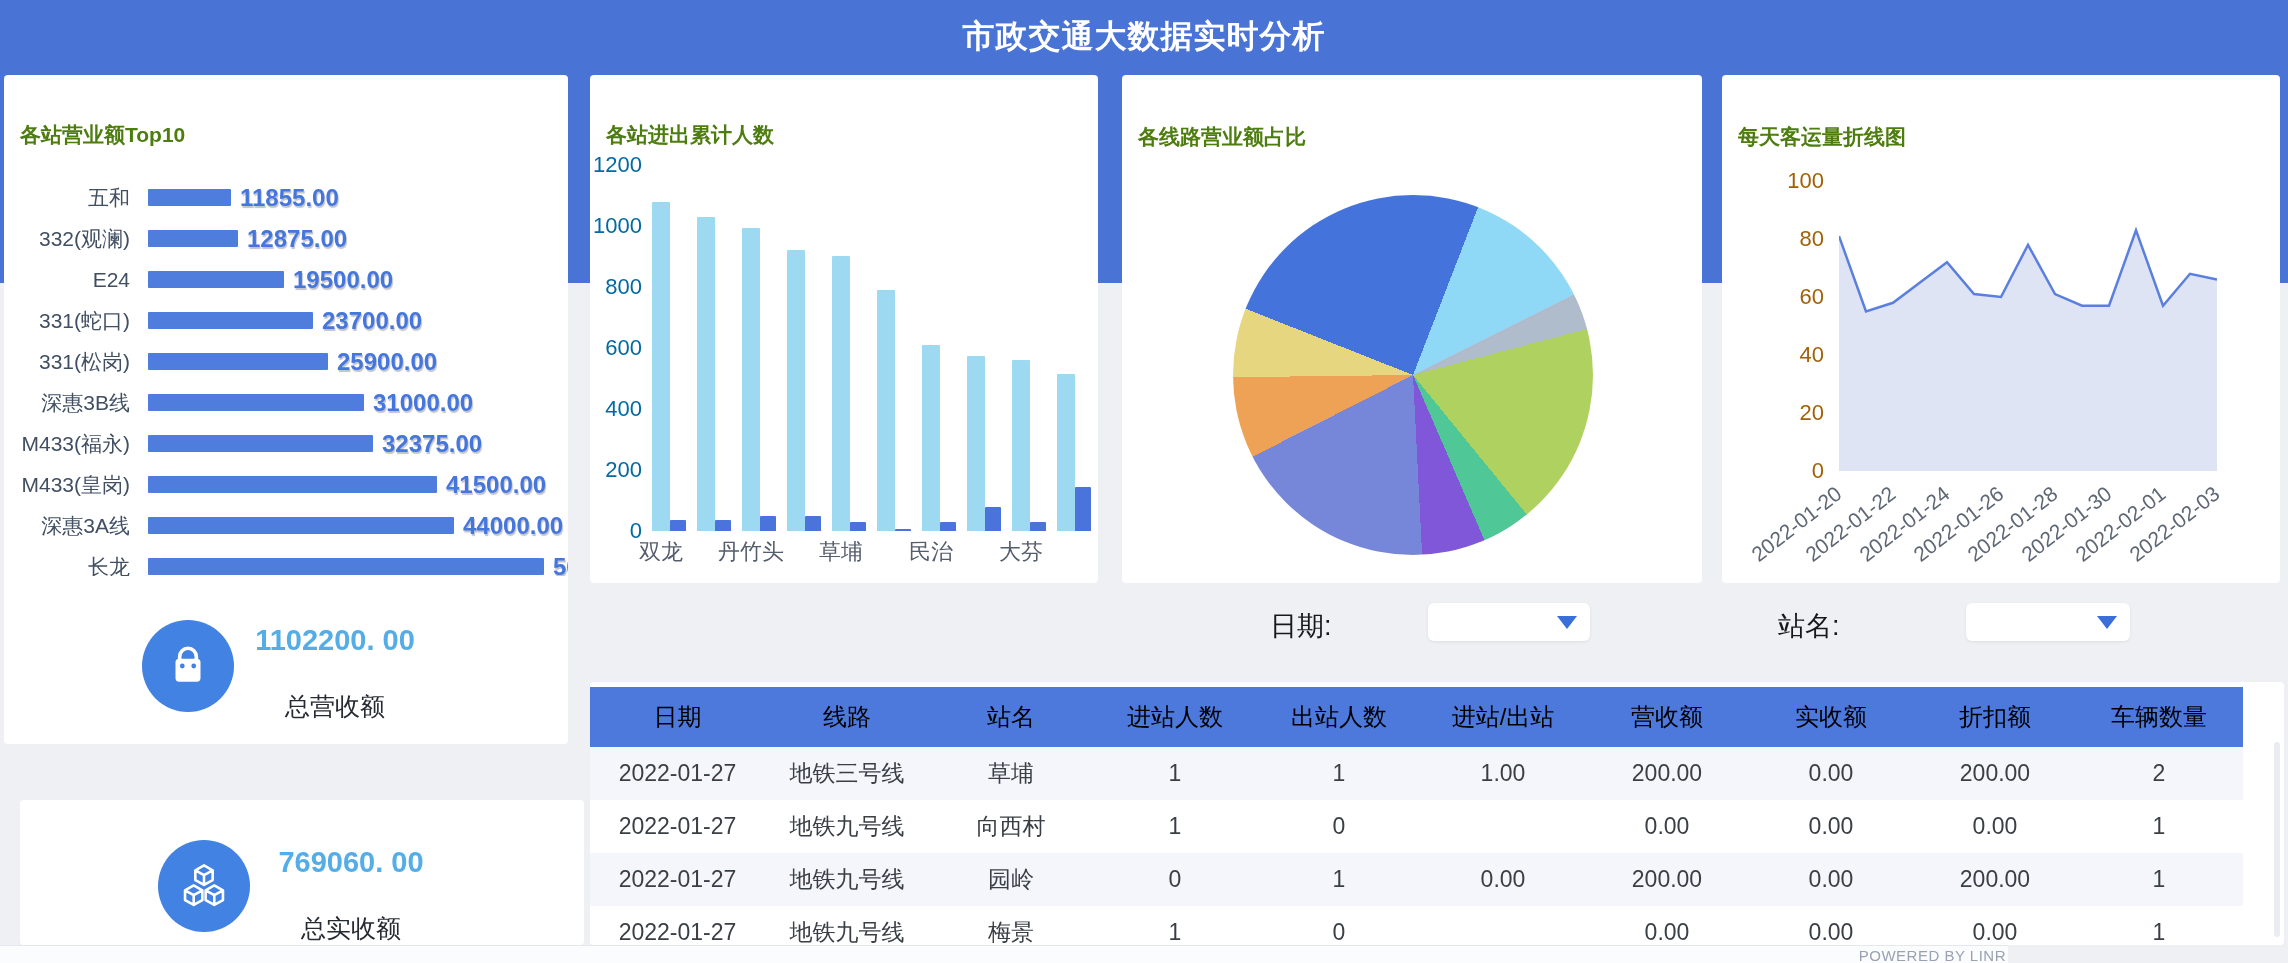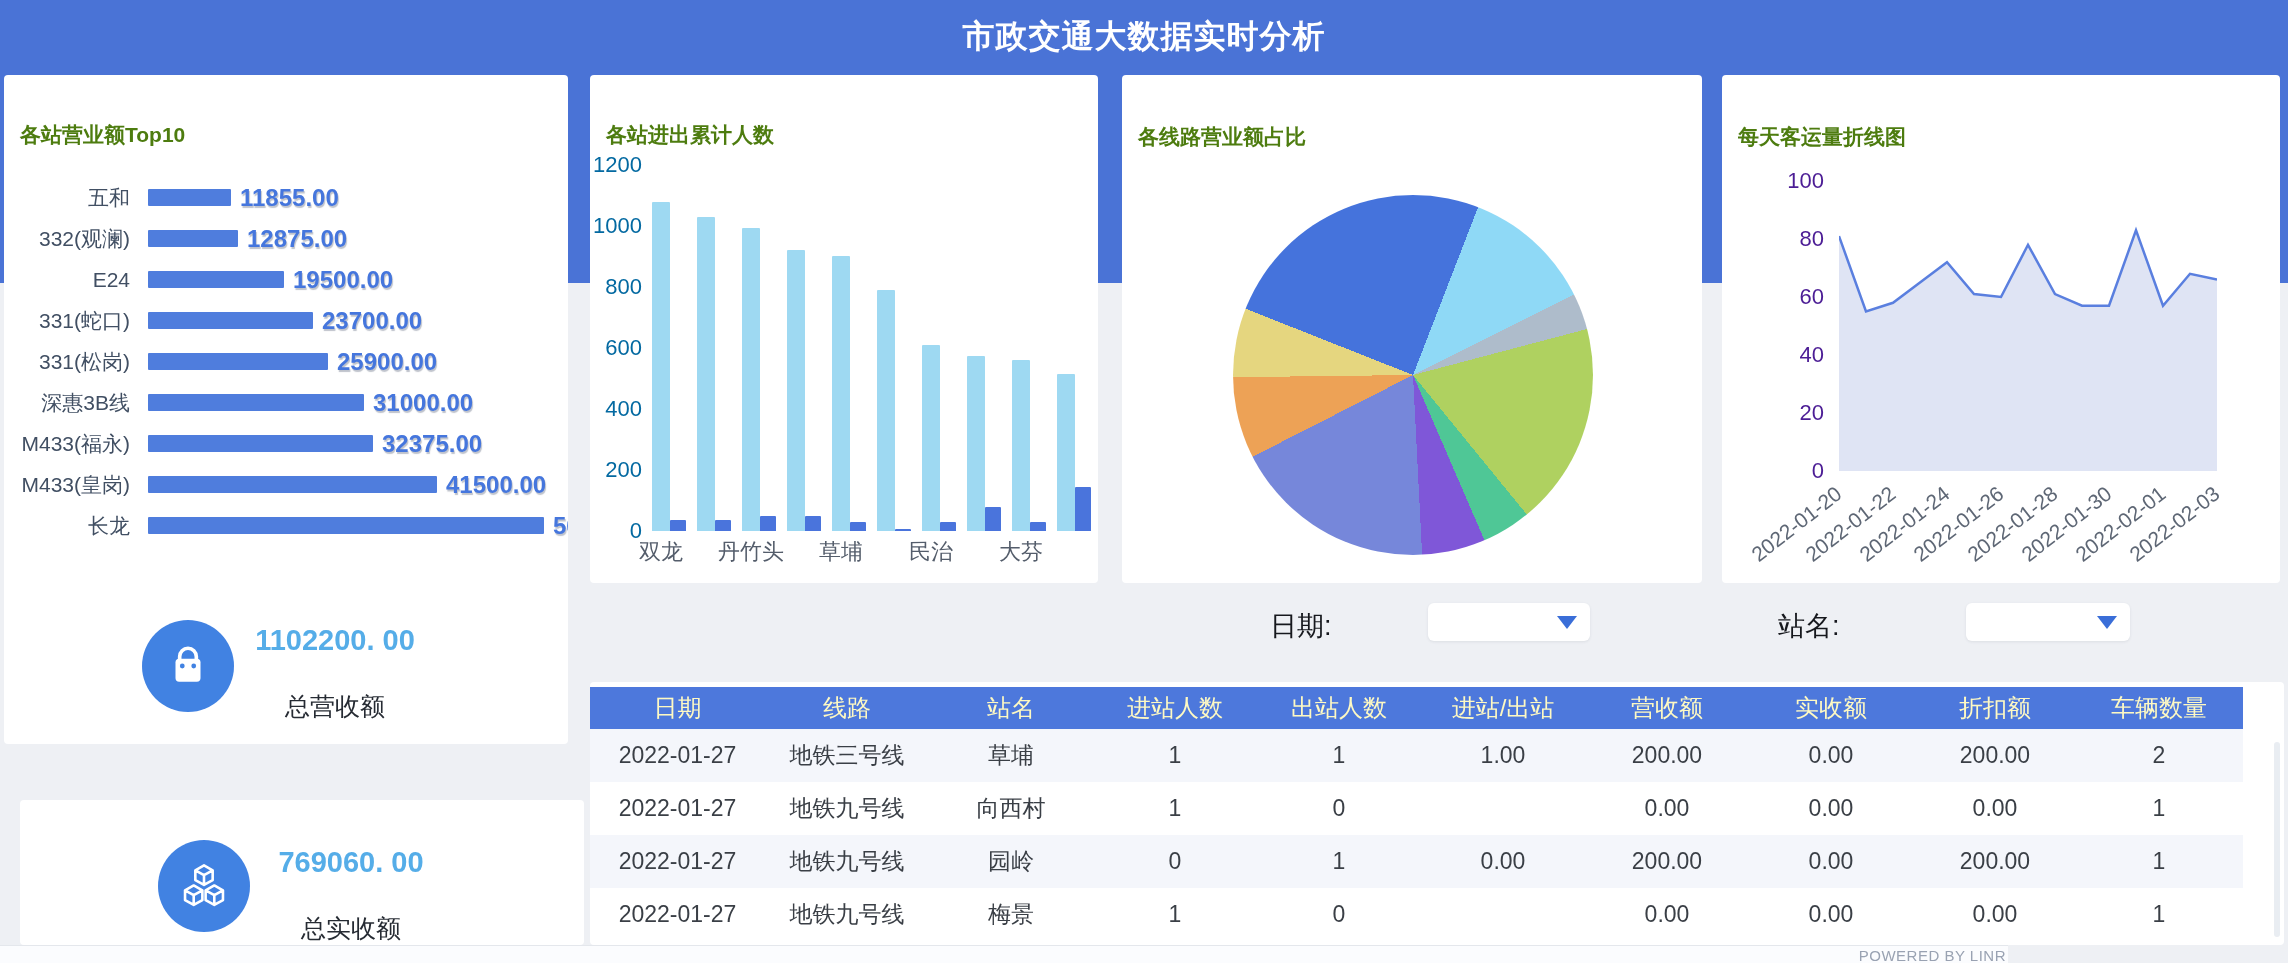--- a/index.html
+++ b/index.html
@@ -39,21 +39,21 @@
   .vbar { position:absolute; bottom:0; border-radius:1px 1px 0 0; }
   .flow-xlabel { position:absolute; width:140px; text-align:center; top:462px;
                  font-size:22px; color:#545d6b; }
 
   
   #pie { position:absolute; left:111px; top:120px; width:360px; height:360px; border-radius:50%; }
 
   
   #line-svg { position:absolute; left:117px; top:106px; }
   .line-ytick { position:absolute; left:30px; width:72px; height:26px; line-height:26px;
-                text-align:right; font-size:22px; color:#4c1d95; }
+                text-align:right; font-size:22px; color:#a16207; }
   .dlabel { position:absolute; top:404px; width:150px; text-align:right;
             transform:rotate(-38deg); transform-origin:100% 50%;
             font-size:21px; color:#5e6775; white-space:nowrap; }
 
   
   #kpi-1 { left:4px; top:576px; width:564px; height:168px; }
   #kpi-2 { left:20px; top:800px; width:564px; height:145px; }
   .kpi-circle { position:absolute; left:138px; top:44px; width:92px; height:92px; border-radius:50%;
                 background:#4182e2; display:flex; align-items:center; justify-content:center; }
   #kpi-2 .kpi-circle { top:40px; }
@@ -72,21 +72,21 @@
   #dd-station { left:1966px; width:164px; }
   .dd-value { position:absolute; left:12px; top:0; line-height:38px; font-size:22px; color:#333; }
   .caret { position:absolute; right:13px; top:13px; width:0; height:0;
            border-left:10px solid transparent; border-right:10px solid transparent;
            border-top:13px solid #3a6ed8; }
 
   
   #panel-table { left:590px; top:682px; width:1694px; height:263px; }
   #table-wrap { position:absolute; left:0; top:5px; width:1653px; }
   .tgrid { display:grid; grid-template-columns:175px repeat(9,164px); align-items:center; text-align:center; }
-  #table-header { height:42px; background:#4d78dc; color:#fef9c3; font-size:24px; }
+  #table-header { height:60px; background:#4d78dc; color:#000000; font-size:24px; }
   .trow { height:53px; font-size:23px; color:#3a3f46; background:#ffffff; }
   .trow.alt { background:#f4f6fb; }
   .table-scrollbar { position:absolute; left:1684px; top:60px; width:6px; height:195px;
                      background:#e9edf2; border-radius:3px; }
 
   
   .footer-strip { position:absolute; left:0; top:945px; width:2008px; height:18px;
                   background:#fbfcfe; border-top:1px solid #e4e7ec; }
   .footer-text { position:absolute; right:2px; top:1px; font-size:15px; color:#99a2b2; letter-spacing:.5px; }
 </style>
@@ -131,20 +131,25 @@
       </div>
       <div class="t10-row">
         <span class="t10-label">M433(福永)</span>
         <span class="t10-bar" style="width: 225px; background: rgb(79, 125, 221);"></span>
         <span class="t10-val">32375.00</span>
       </div>
       <div class="t10-row">
         <span class="t10-label">M433(皇岗)</span>
         <span class="t10-bar" style="width: 289px; background: rgb(79, 125, 221);"></span>
         <span class="t10-val">41500.00</span>
+      </div>
+      <div class="t10-row">
+        <span class="t10-label">深惠3A线</span>
+        <span class="t10-bar" style="width: 306px; background: rgb(79, 125, 221);"></span>
+        <span class="t10-val">44000.00</span>
       </div>
       <div class="t10-row">
         <span class="t10-label">长龙</span>
         <span class="t10-bar" style="width: 396px; background: rgb(79, 125, 221);"></span>
         <span class="t10-val">56875.00</span>
       </div>
     </div>
 </section>
 
 <section class="panel" id="panel-flow">

